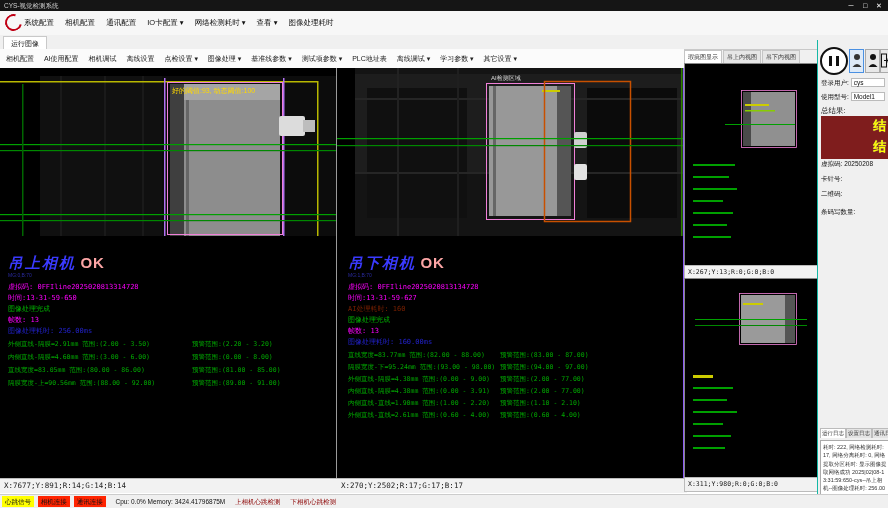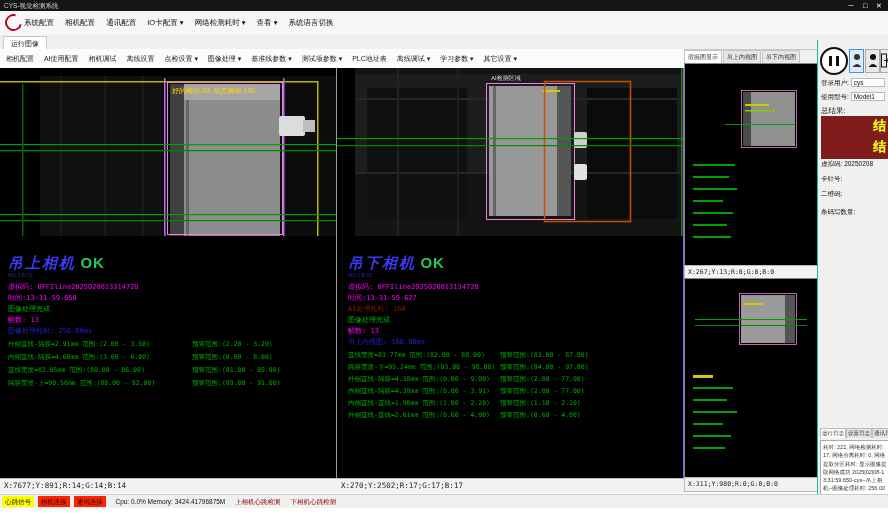--- a/index.html
+++ b/index.html
@@ -23,21 +23,21 @@
         font-size:7px;color:#222;}
   
   .toolbar{left:0;top:49px;width:684px;height:19px;background:#fbfbfb;border-bottom:1px solid #d5d5d5;}
   .toolbar-inner{left:6px;top:5px;font-size:7px;color:#222;white-space:nowrap;}
   .toolbar-inner span{margin-right:8px;}
   
   .panel{background:#000;}
   .left-panel{left:0;top:68px;width:336px;height:410px;border-right:1px solid #9a9a9a;}
   .mid-panel{left:337px;top:68px;width:346px;height:410px;border-right:3px solid #8b5cf6;}
   .cam-title{font-size:15px;font-weight:bold;font-style:italic;color:#3a3aff;letter-spacing:2px;}
-  .cam-ok{font-size:15px;font-weight:bold;font-style:normal;color:#22c55e;letter-spacing:1px;}
+  .cam-ok{font-size:15px;font-weight:bold;font-style:normal;color:#fca5a5;letter-spacing:1px;}
   .cam-sub{font-size:5px;color:#2a2aa0;}
   .ln{font-size:7px;white-space:nowrap;font-family:"DejaVu Sans Mono",monospace;}
   .magenta{color:#ff00ff;} .green{color:#00b400;} .blue{color:#2222cc;} .dred{color:#7a2000;}
   .meas{font-size:6.5px;color:#00a800;white-space:nowrap;font-family:"DejaVu Sans Mono",monospace;}
   .pstatus{background:#f2f2f2;border-top:1px solid #bbb;font-size:7.5px;color:#222;
         font-family:"DejaVu Sans Mono",monospace;line-height:14px;padding-left:4px;}
   
   .thumb-tabs{left:684px;top:50px;width:133px;height:13px;background:#f0f0f0;font-size:6px;color:#333;
         white-space:nowrap;}
   .thumb-tab{display:inline-block;padding:2px 3px;border:1px solid #c5c5c5;border-bottom:none;background:#e6e6e6;margin-right:1px;}
@@ -86,21 +86,21 @@
 
   <div class="abs menubar">
     <div class="abs logo"></div>
     <div class="abs menu-items">
       <span>系统配置</span>
       <span>相机配置</span>
       <span>通讯配置</span>
       <span>IO卡配置 ▾</span>
       <span>网络检测耗时 ▾</span>
       <span>查看 ▾</span>
-      <span>系统语言切换</span>
+      <span>图像处理耗时</span>
     </div>
   </div>
 
   <div class="abs tabrow">
     <div class="abs tab-active">运行图像</div>
   </div>
 
   <div class="abs toolbar">
     <div class="abs toolbar-inner">
       <span>相机配置</span>
@@ -192,21 +192,21 @@
     <div class="abs" style="left:11px;top:186px">
       <span class="cam-title">吊下相机</span>
       <span class="cam-ok">OK</span>
     </div>
     <div class="abs cam-sub" style="left:11px;top:204px">MG:1,B:70</div>
     <div class="abs ln magenta" style="left:11px;top:214px">虚拟码: 0FFIline2025020813134728</div>
     <div class="abs ln magenta" style="left:11px;top:225px">时间:13-31-59-627</div>
     <div class="abs ln dred" style="left:11px;top:236px">AI处理耗时: 160</div>
     <div class="abs ln green" style="left:11px;top:247px">图像处理完成</div>
     <div class="abs ln magenta" style="left:11px;top:258px">帧数: 13</div>
-    <div class="abs ln blue" style="left:11px;top:269px">吊上内视图: 160.00ms</div>
+    <div class="abs ln blue" style="left:11px;top:269px">图像处理耗时: 160.00ms</div>
     <div class="abs meas" style="left:11px;top:283px">直线宽度=83.77mm 范围:(82.00 - 88.00)</div>
     <div class="abs meas" style="left:163px;top:283px">预警范围:(83.00 - 87.00)</div>
     <div class="abs meas" style="left:11px;top:295px">隔膜宽度-下=95.24mm 范围:(93.00 - 98.00)</div>
     <div class="abs meas" style="left:163px;top:295px">预警范围:(94.00 - 97.00)</div>
     <div class="abs meas" style="left:11px;top:307px">外侧直线-隔膜=4.38mm 范围:(0.00 - 9.00)</div>
     <div class="abs meas" style="left:163px;top:307px">预警范围:(2.00 - 77.00)</div>
     <div class="abs meas" style="left:11px;top:319px">内侧直线-隔膜=4.38mm 范围:(0.00 - 3.91)</div>
     <div class="abs meas" style="left:163px;top:319px">预警范围:(2.00 - 77.00)</div>
     <div class="abs meas" style="left:11px;top:331px">内侧直线-直线=1.90mm 范围:(1.00 - 2.20)</div>
     <div class="abs meas" style="left:163px;top:331px">预警范围:(1.10 - 2.10)</div>

